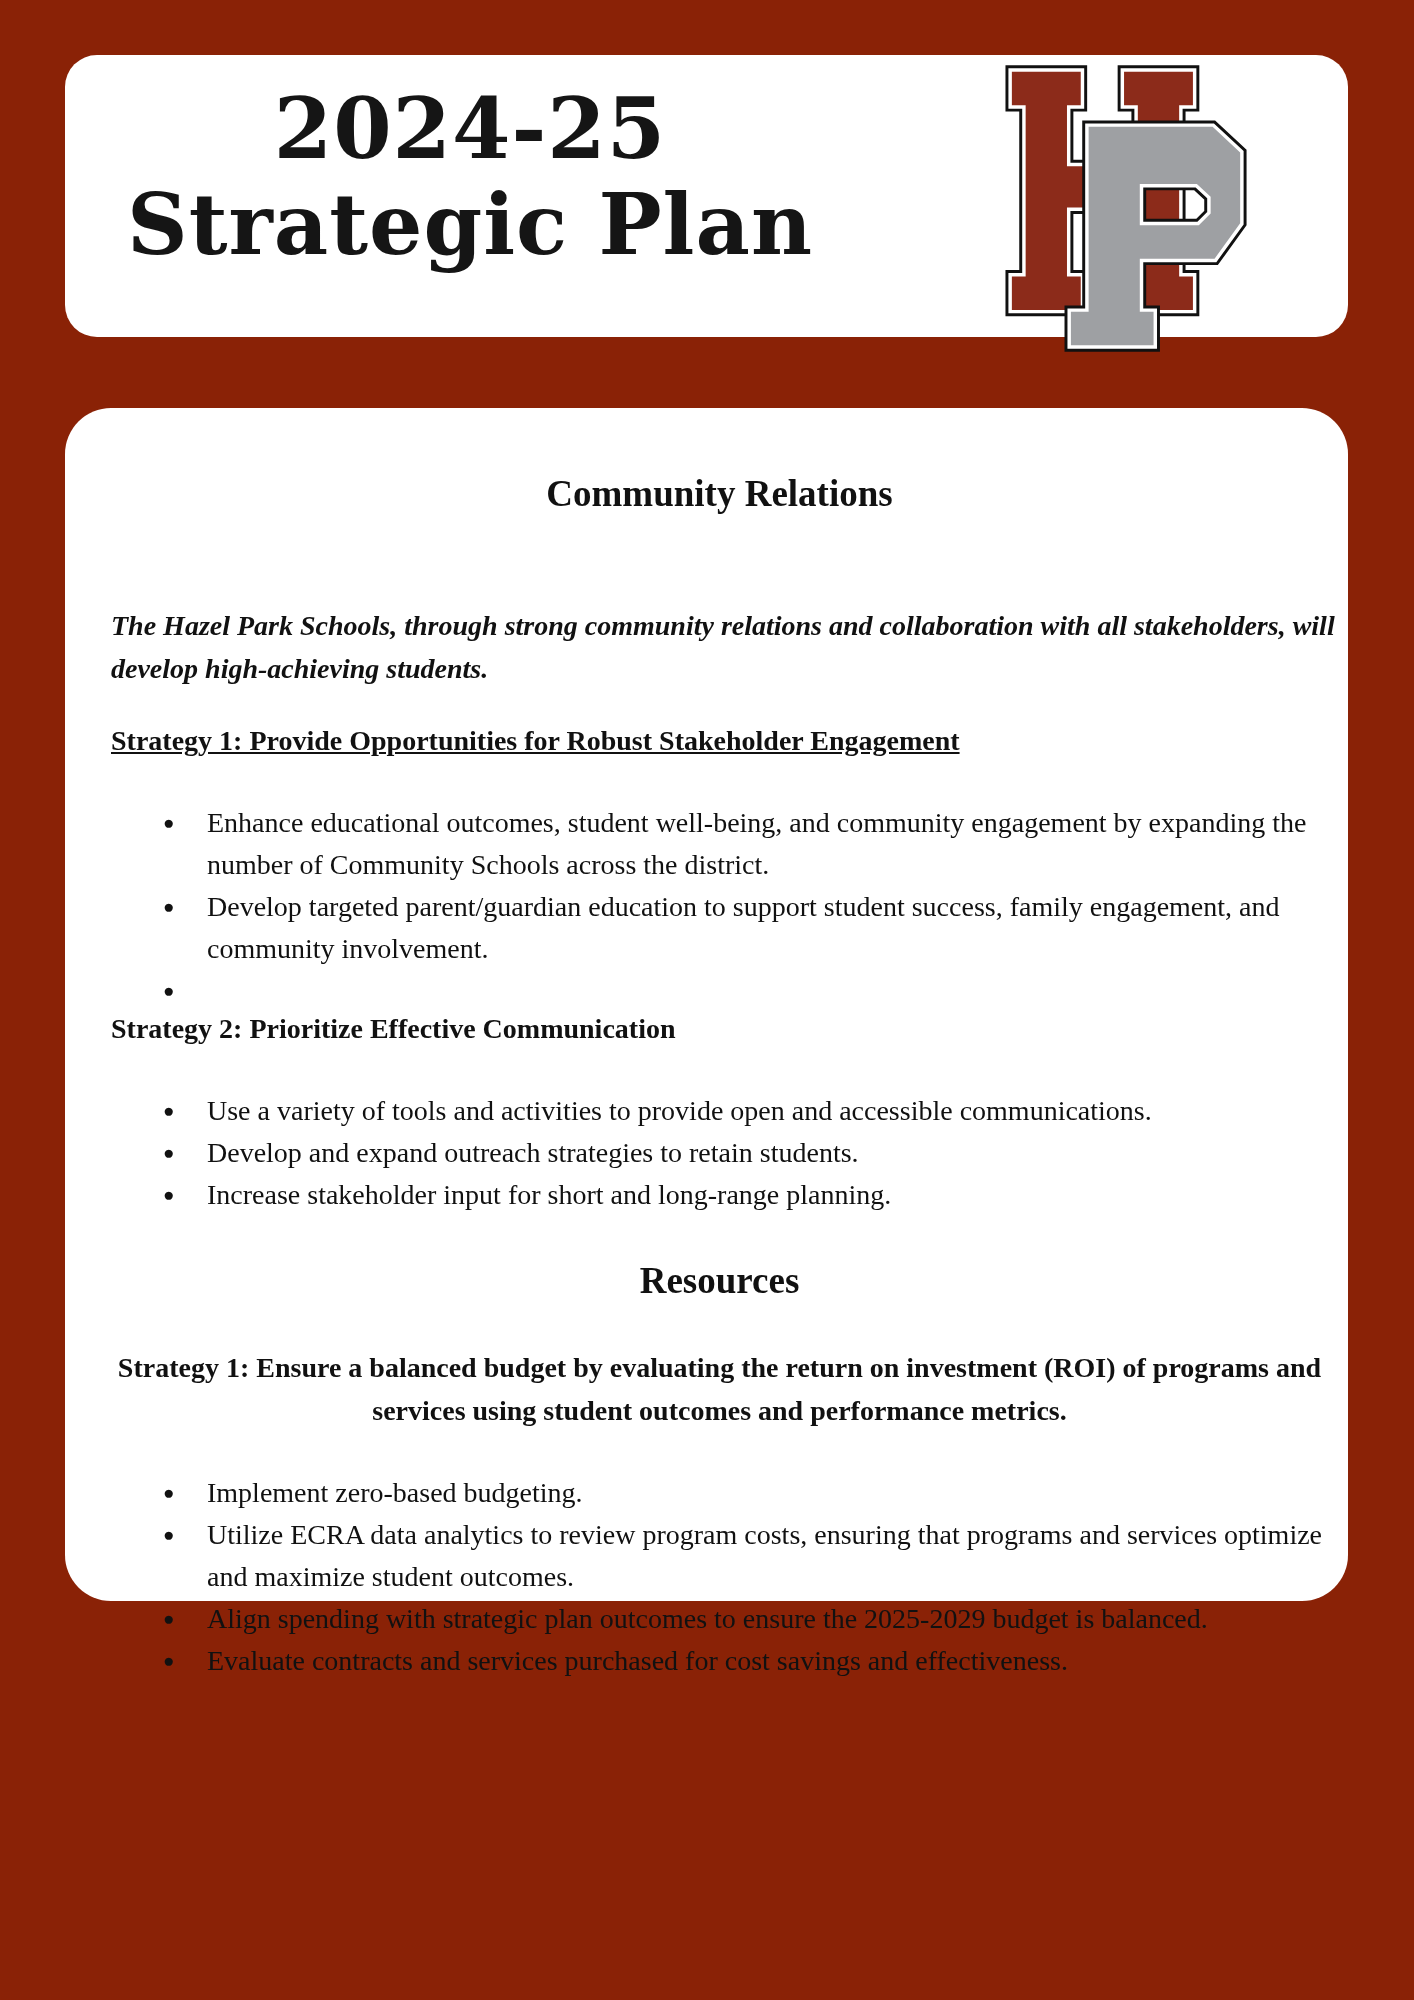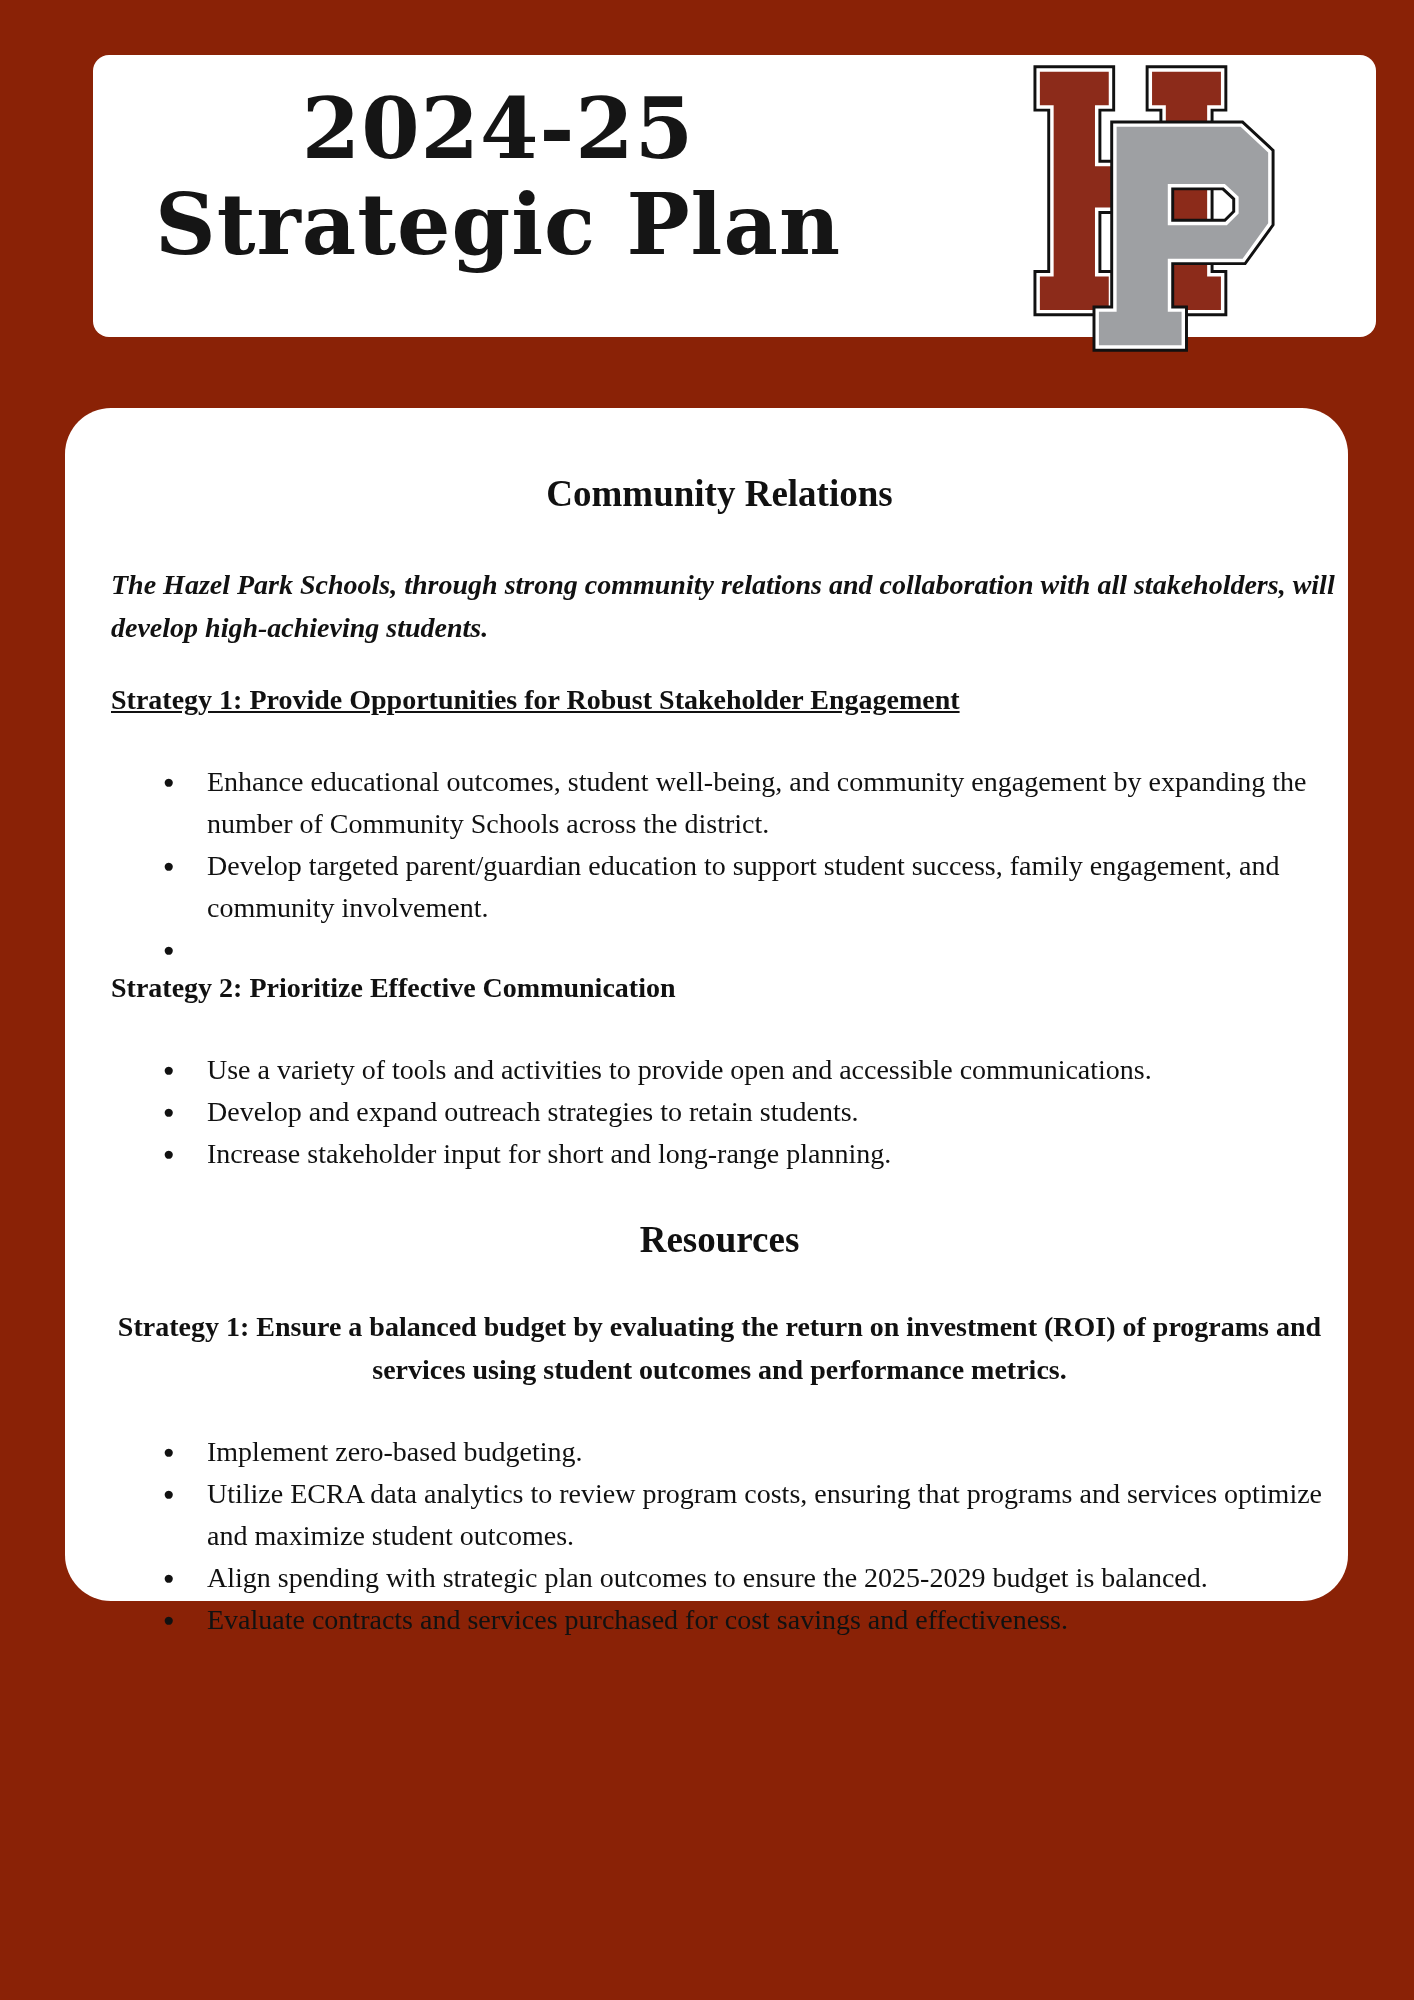--- a/index.html
+++ b/index.html
@@ -14,22 +14,21 @@
   .card{
     position:absolute;
     background:#ffffff;
     left:65px;
     width:1283px;
     box-sizing:border-box;
   }
   
   .header-card{
     top:55px;height:282px;
-    border-radius:16px;
-    margin-left:28px;
+    border-radius:32px;
   }
   .title-block{
     position:absolute;left:0;top:26px;width:810px;
     text-align:center;
   }
   .title-line{
     font-family:"DejaVu Serif", serif;
     font-weight:700;
     font-size:84px;
     line-height:96px;
@@ -81,21 +80,21 @@
     font-size:19px;
     line-height:42px;
   }
   
   .mt12{margin-top:12px;}
   .mt29{margin-top:29px;text-decoration:underline;}
   .mt37{margin-top:37px;}
   .mt40{margin-top:40px;}
   .mt41{margin-top:41px;text-align:center;}
   .mt48{margin-top:48px;}
-  .mt55{margin-top:45px;}
+  .mt55{margin-top:86px;}
 </style>
 </head>
 <body>
 
 <div>
 
   <section class="card header-card">
     <div class="title-block">
       <div class="title-line">2024-25</div>
       <div class="title-line">Strategic Plan</div>

